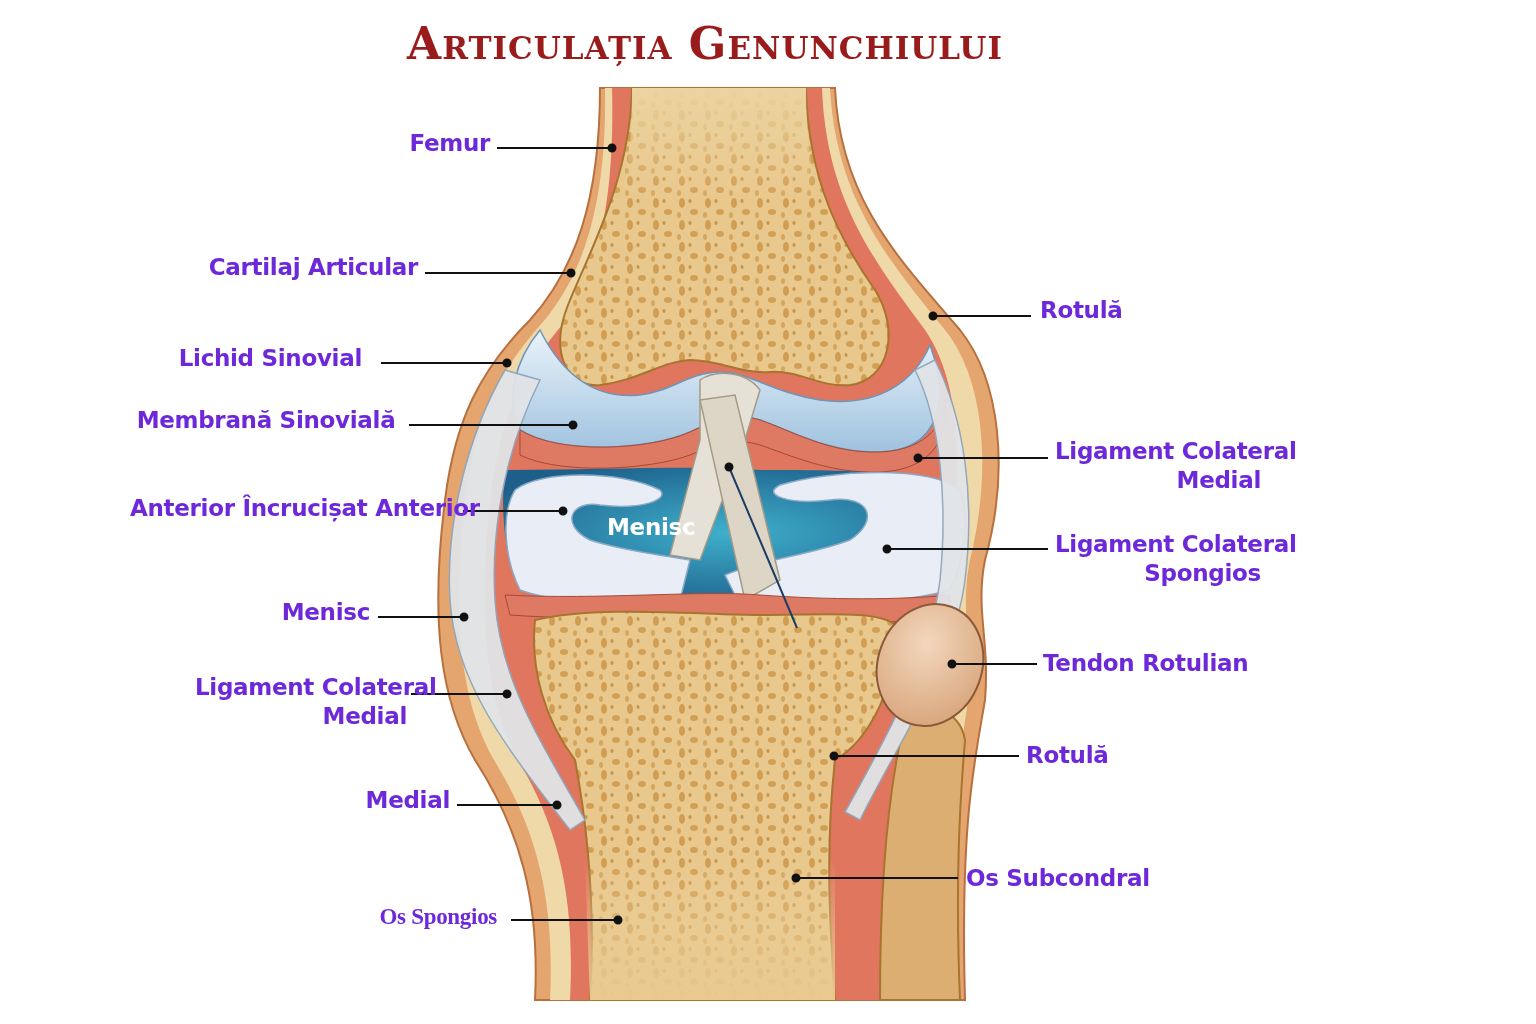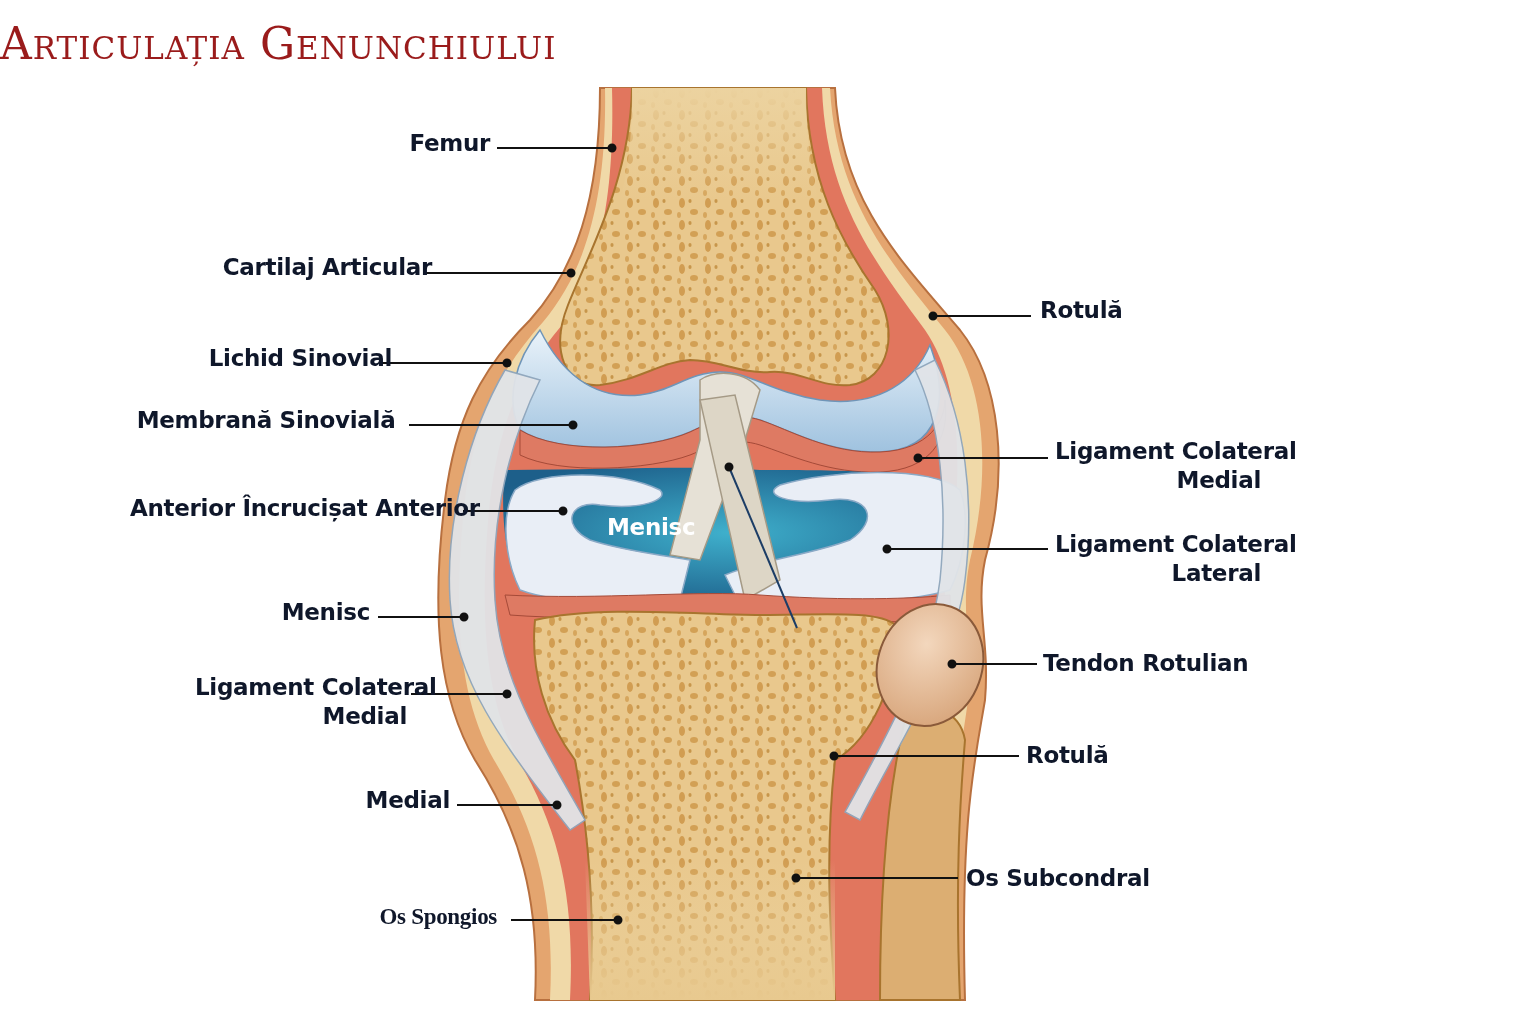--- a/index.html
+++ b/index.html
@@ -1,24 +1,24 @@
 <!DOCTYPE html>
 <html><head>
   <meta charset="utf-8">
   <style>
     html, body { margin: 0; padding: 0; background: #ffffff; }
     body { width: 1536px; height: 1024px; position: relative; overflow: hidden; font-family: "DejaVu Sans", sans-serif; }
     .title {
-      position: absolute; left: 0; top: 18px; width: 1410px; text-align: left;
-      font-family: "DejaVu Serif", serif; font-weight: normal; color: #9a1b1b;
+      position: absolute; left: 0; top: 18px; width: 1410px; text-align: center;
+      font-family: "DejaVu Serif", serif; font-weight: bold; color: #9a1b1b;
       font-size: 44px; letter-spacing: 1px; font-variant: small-caps;
     }
     svg.art { position: absolute; left: 0; top: 0; }
     .label {
-      position: absolute; color: #0f172a; font-family: "DejaVu Sans", sans-serif;
+      position: absolute; color: #6d28d9; font-family: "DejaVu Sans", sans-serif;
       font-size: 23px; font-weight: bold; line-height: 29px; white-space: nowrap;
       letter-spacing: -0.3px;
     }
     .label.right-align { text-align: right; }
     .label.center { text-align: right; }
     .label.inner { color: #ffffff; }
   </style>
 </head>
 <body>
 
@@ -123,38 +123,38 @@
     <line x1="834" y1="756" x2="1019" y2="756"></line>
       <circle cx="834" cy="756" r="3.5"></circle>
     <line x1="796" y1="878" x2="958" y2="878"></line>
       <circle cx="796" cy="878" r="3.5"></circle>
     <line x1="729" y1="467" x2="797" y2="628" stroke="#1c3d66"></line>
       <circle cx="729" cy="467" r="3.5"></circle>
   </g>
 </svg>
 
 <div class="label right-align" style="left:380px; top:129px; width:110px;">Femur</div>
-<div class="label right-align" style="left:194px; top:253px; width:238px;">Cartilaj Articular</div>
-<div class="label right-align" style="left:188px; top:344px; width:204px;">Lichid Sinovial</div>
+<div class="label right-align" style="left:180px; top:253px; width:238px;">Cartilaj Articular</div>
+<div class="label right-align" style="left:158px; top:344px; width:204px;">Lichid Sinovial</div>
 <div class="label right-align" style="left:130px; top:406px; width:272px;text-align:center;">Membrană Sinovială</div>
 <div class="label right-align" style="left:130px; top:494px; width:325px;">Anterior Încrucișat Anterior</div>
 <div class="label right-align" style="left:260px; top:598px; width:110px;">Menisc</div>
 <div class="label center" style="left:195px; top:673px; width:212px;">
   <div>Ligament Colateral</div>
   <div>Medial</div>
 </div>
 <div class="label right-align" style="left:360px; top:786px; width:90px;">Medial</div>
 <div class="label right-align" style="left:322px; top:902px; width:175px;font-family:Liberation Serif, serif;">Os Spongios</div>
 
 <div class="label" style="left:1040px; top:296px;">Rotulă</div>
 <div class="label center" style="left:1055px; top:437px; width:206px;">
   <div>Ligament Colateral</div>
   <div>Medial</div>
 </div>
 <div class="label center" style="left:1055px; top:530px; width:206px;">
   <div>Ligament Colateral</div>
-  <div>Lateral</div>
+  <div>Spongios</div>
 </div>
 <div class="label" style="left:1043px; top:649px;">Tendon Rotulian</div>
 <div class="label" style="left:1026px; top:741px;">Rotulă</div>
 <div class="label" style="left:966px; top:864px;">Os Subcondral</div>
 
 <div class="label inner" style="left:607px; top:513px;">Menisc</div>
 
 </body></html>

